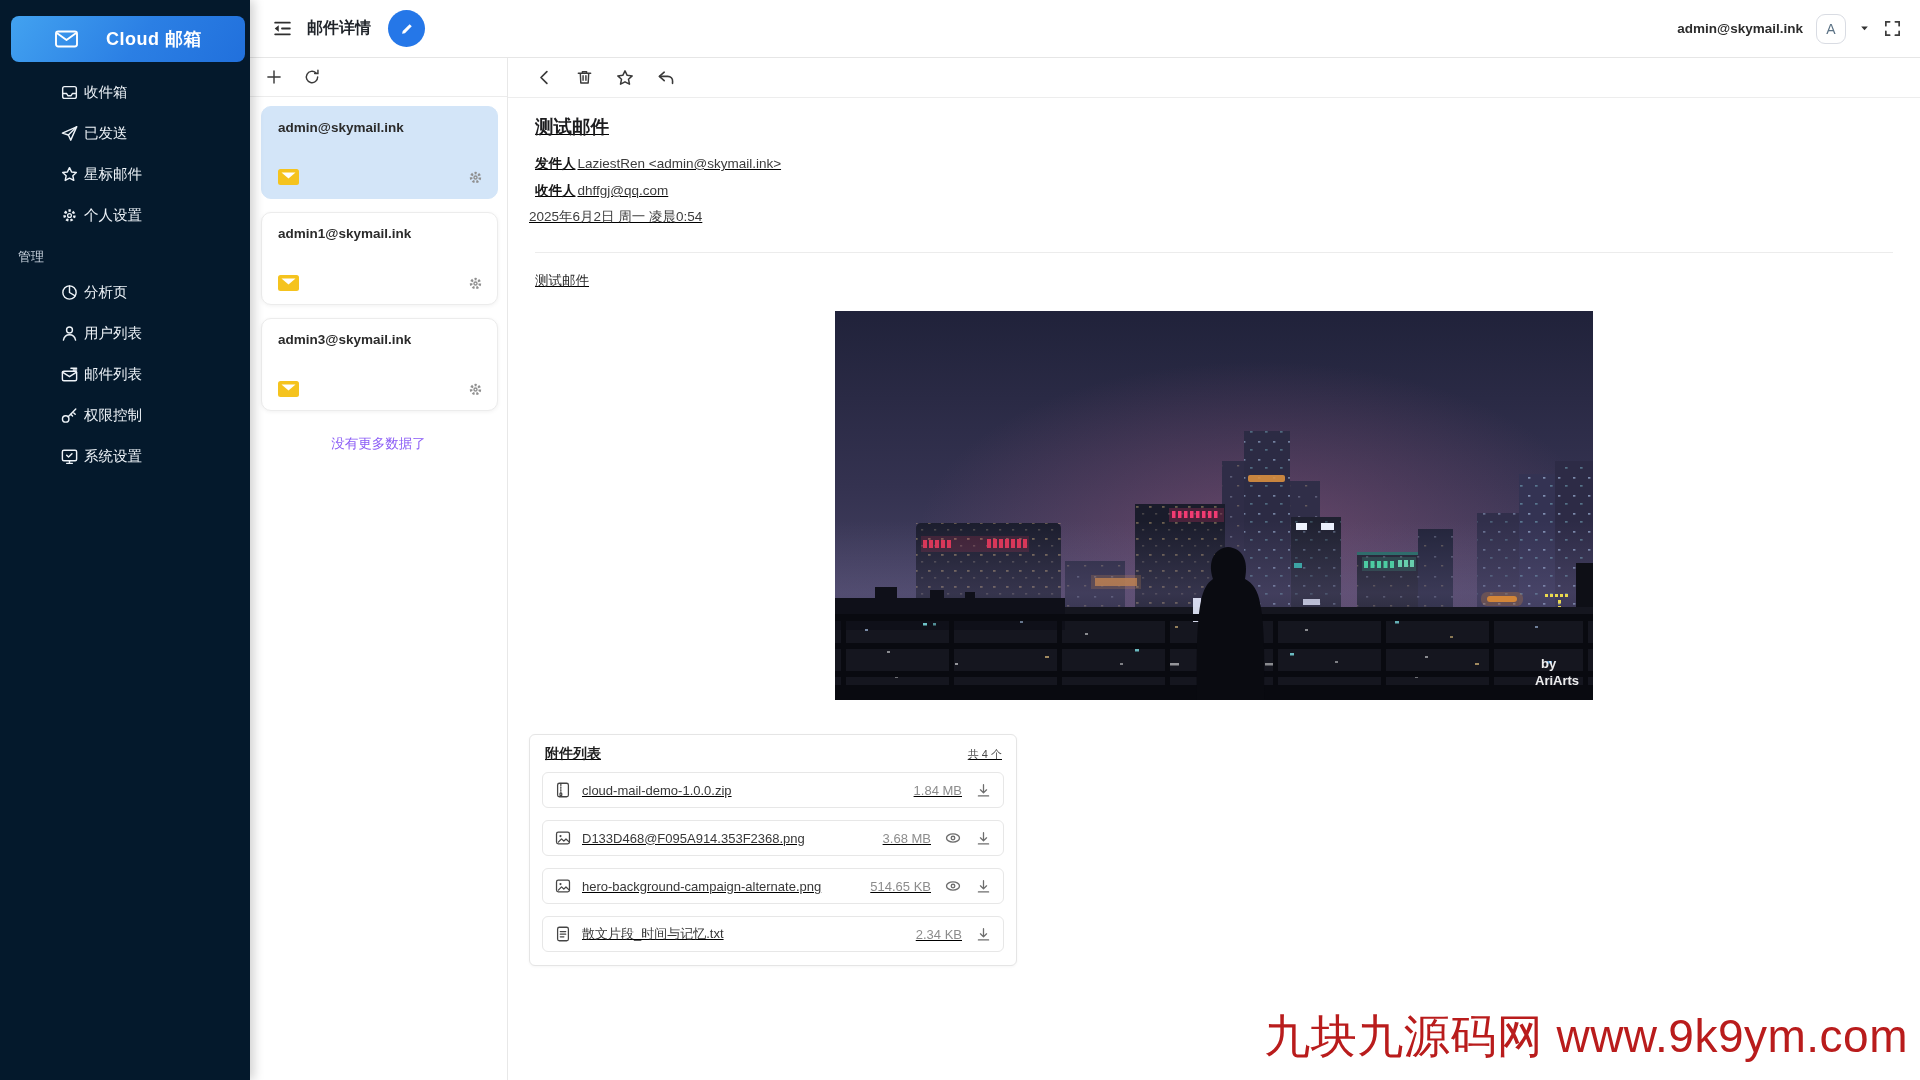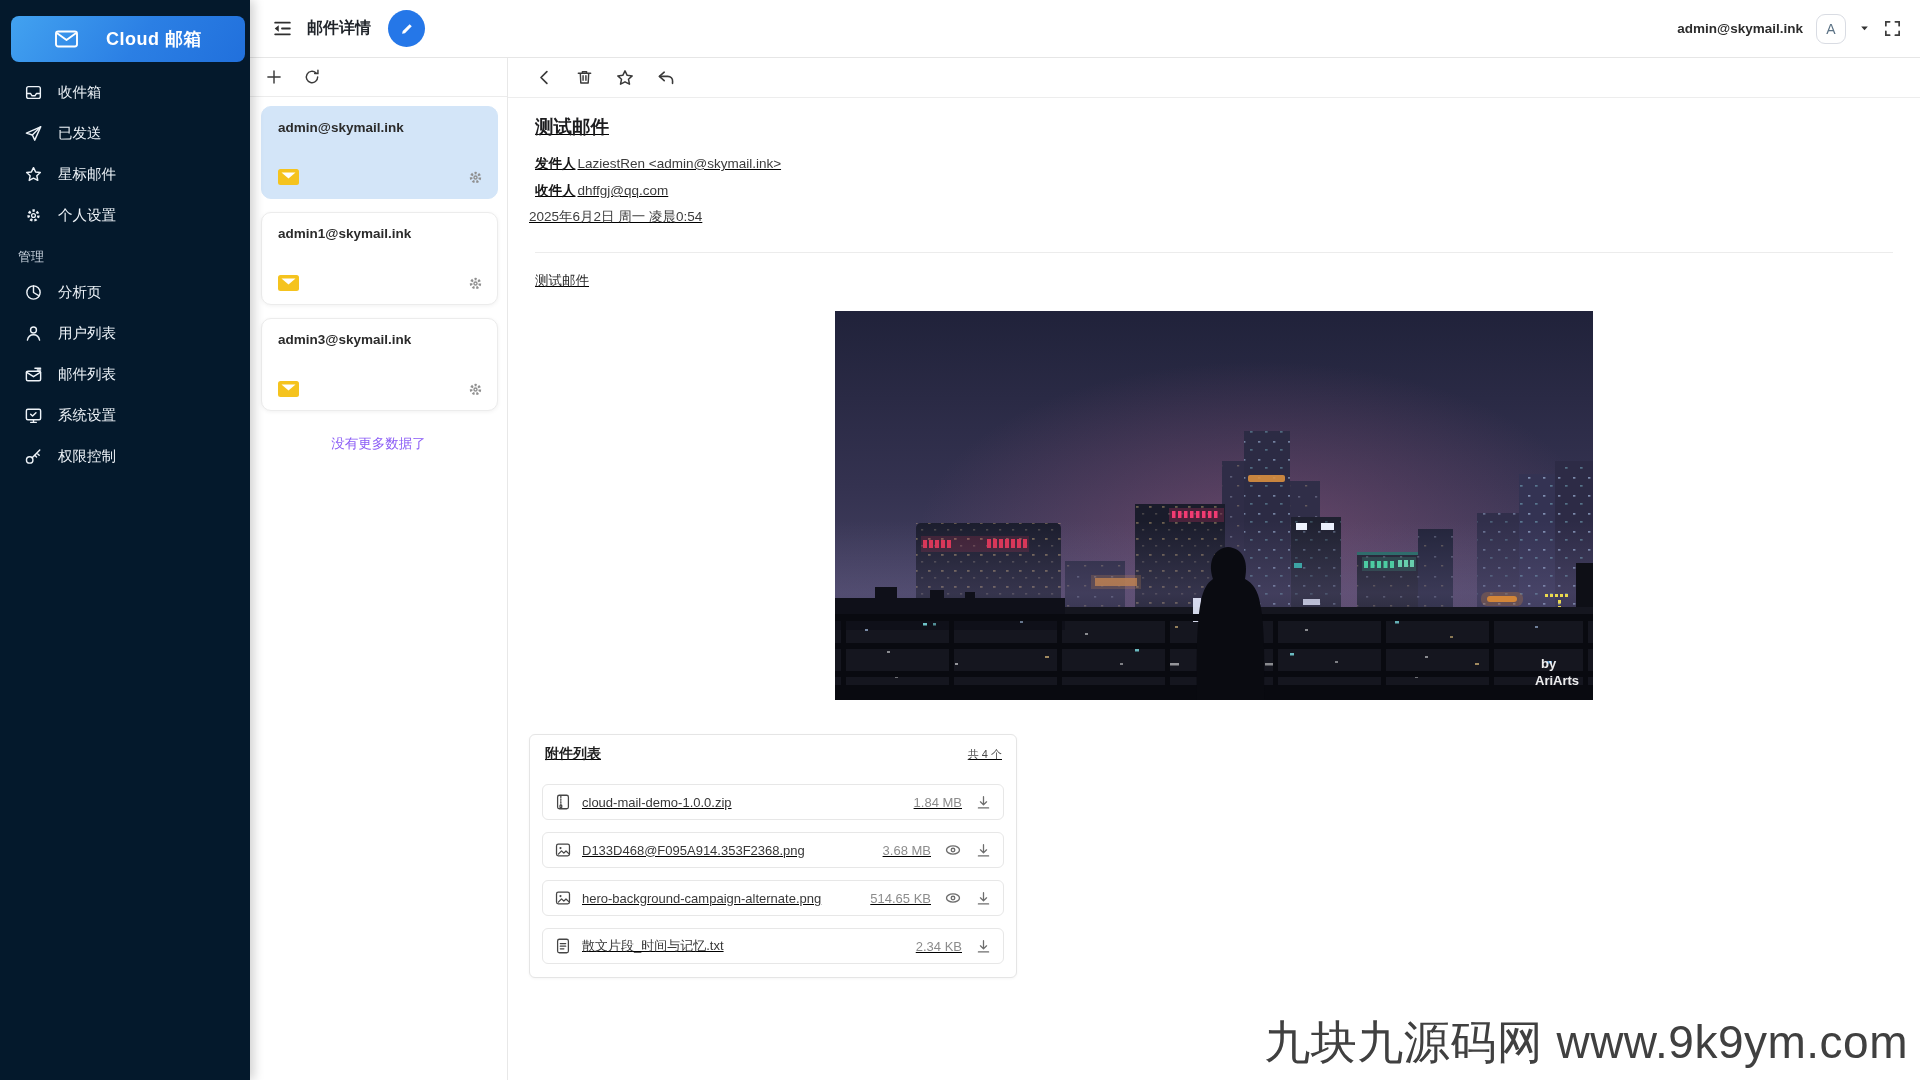--- a/index.html
+++ b/index.html
@@ -8,22 +8,22 @@
   .app { position:relative; width:1920px; height:1080px; background:#fff; }
 
   
   .sidebar { position:absolute; left:0; top:0; width:250px; height:1080px;
              background:#04192c; box-shadow:4px 0 10px rgba(0,0,0,.18); z-index:5; }
   .logo-btn { position:absolute; left:11px; top:16px; width:234px; height:46px;
               border-radius:8px; background:linear-gradient(125deg,#42a2f0 0%,#2b7fe4 55%,#2170dc 100%);
               display:flex; align-items:center; justify-content:center; gap:27px; cursor:pointer; }
   .logo-btn span { color:#fff; font-size:18px; font-weight:bold; letter-spacing:.5px; }
   .nav { position:absolute; left:0; top:72px; width:250px; }
-  .nav-item { height:41px; display:flex; align-items:center; padding-left:24px; gap:15px;
-              color:#eef3f8; font-size:14.5px; cursor:pointer; }
+  .nav-item { height:41px; display:flex; align-items:center; padding-left:24px; gap:5px;
+              color:#eef3f8; font-size:14.5px; cursor:pointer;margin-left:36px; }
   .nav-item svg { flex:0 0 auto; }
   .nav-section { padding:12px 0 6px 18px; color:#c9d3de; font-size:13px; }
 
   
   .topbar { position:absolute; left:250px; top:0; width:1670px; height:58px; background:#fff;
             border-bottom:1px solid #e6e6e6; display:flex; align-items:center; }
   .collapse-btn { margin-left:22px; display:flex; align-items:center; cursor:pointer; }
   .topbar-title { margin-left:14px; font-size:16px; font-weight:bold; color:#1f2329; }
   .edit-fab { margin-left:17px; width:37px; height:37px; border-radius:50%; border:none;
               background:#2577e8; display:flex; align-items:center; justify-content:center; cursor:pointer; }
@@ -60,28 +60,28 @@
   .body-divider { margin:23px 6px 0 6px; border-top:1px solid #ececec; }
   .body-text { margin:19px 0 0 6px; font-size:13.5px; color:#2b2b2b; }
   .artwork { display:block; width:758px; height:389px; margin:21px auto 0; }
 
   
   .attach-card { margin-top:34px; width:488px; border:1px solid #e5e5e5; border-radius:6px;
                  background:#fff; box-shadow:0 1px 3px rgba(0,0,0,.04); padding-bottom:1px; }
   .attach-head { display:flex; align-items:center; justify-content:space-between; padding:10px 14px 9px 15px; }
   .attach-title { font-size:14px; font-weight:bold; color:#1f1f1f; }
   .attach-count { font-size:11px; color:#4a4a4a; }
-  .attach-row { display:flex; align-items:center; height:36px; margin:12px 12px 12px 12px;
+  .attach-row { display:flex; align-items:center; height:36px; margin:0 12px 12px 12px;
                 border:1px solid #e7e7e7; border-radius:6px; padding:0 11px; gap:10px; cursor:pointer; }
   .attach-name { font-size:13px; color:#383838; flex:1 1 auto; white-space:nowrap; }
   .attach-size { font-size:13px; color:#8c8c8c; }
   .attach-act { display:flex; align-items:center; cursor:pointer; background:none; border:none; padding:0; margin-left:3px; }
 
   
-  .watermark { position:absolute; right:12px; bottom:6px; font-size:46px; color:#404040;
+  .watermark { position:absolute; right:12px; bottom:12px; font-size:46px; color:#b91c1c;
                letter-spacing:.5px; z-index:9; }
 </style>
 </head>
 <body>
 
 <div class="app">
 
   <aside class="sidebar">
     <div class="logo-btn">
       <svg width="25" height="20" viewBox="0 0 24 20">
@@ -137,32 +137,32 @@
         <span>用户列表</span>
       </div>
       <div class="nav-item">
         <svg width="19" height="19" viewBox="0 0 20 20" fill="none" stroke="#eef3f8" stroke-width="1.5" stroke-linecap="round" stroke-linejoin="round">
           <rect x="2.5" y="6.5" width="15" height="10" rx="1.6"></rect>
           <path d="M2.5 7.5l7.5 4.8 7.5-4.8M11.5 3.5h6M14 5.2h3.5"></path>
         </svg>
         <span>邮件列表</span>
       </div>
       <div class="nav-item">
+        <svg width="19" height="19" viewBox="0 0 20 20" fill="none" stroke="#eef3f8" stroke-width="1.5" stroke-linecap="round">
+          <circle cx="6" cy="13.6" r="3.4"></circle>
+          <path d="M8.6 11.2L16.6 3.2M13.4 6.2l2.6 2.6M11.2 8.4l2 2"></path>
+        </svg>
+        <span>权限控制</span>
+      </div>
+      <div class="nav-item">
         <svg width="19" height="19" viewBox="0 0 20 20" fill="none" stroke="#eef3f8" stroke-width="1.5" stroke-linecap="round" stroke-linejoin="round">
           <rect x="2.5" y="3.5" width="15" height="11" rx="1.6"></rect>
           <path d="M7 17.2h6M10 14.5v2.7M7 8.6l2 2 3.6-3.6"></path>
         </svg>
         <span>系统设置</span>
-      </div>
-      <div class="nav-item">
-        <svg width="19" height="19" viewBox="0 0 20 20" fill="none" stroke="#eef3f8" stroke-width="1.5" stroke-linecap="round">
-          <circle cx="6" cy="13.6" r="3.4"></circle>
-          <path d="M8.6 11.2L16.6 3.2M13.4 6.2l2.6 2.6M11.2 8.4l2 2"></path>
-        </svg>
-        <span>权限控制</span>
       </div>
     </nav>
   </aside>
 
   <header class="topbar">
     <span class="collapse-btn">
       <svg width="21" height="21" viewBox="0 0 20 20">
         <path d="M3 4.5h14M9.5 10h7.5M3 15.5h14" stroke="#2e2e2e" stroke-width="1.7" stroke-linecap="round" fill="none"></path>
         <path d="M6.4 7L2.6 10l3.8 3z" fill="#2e2e2e"></path>
       </svg>

